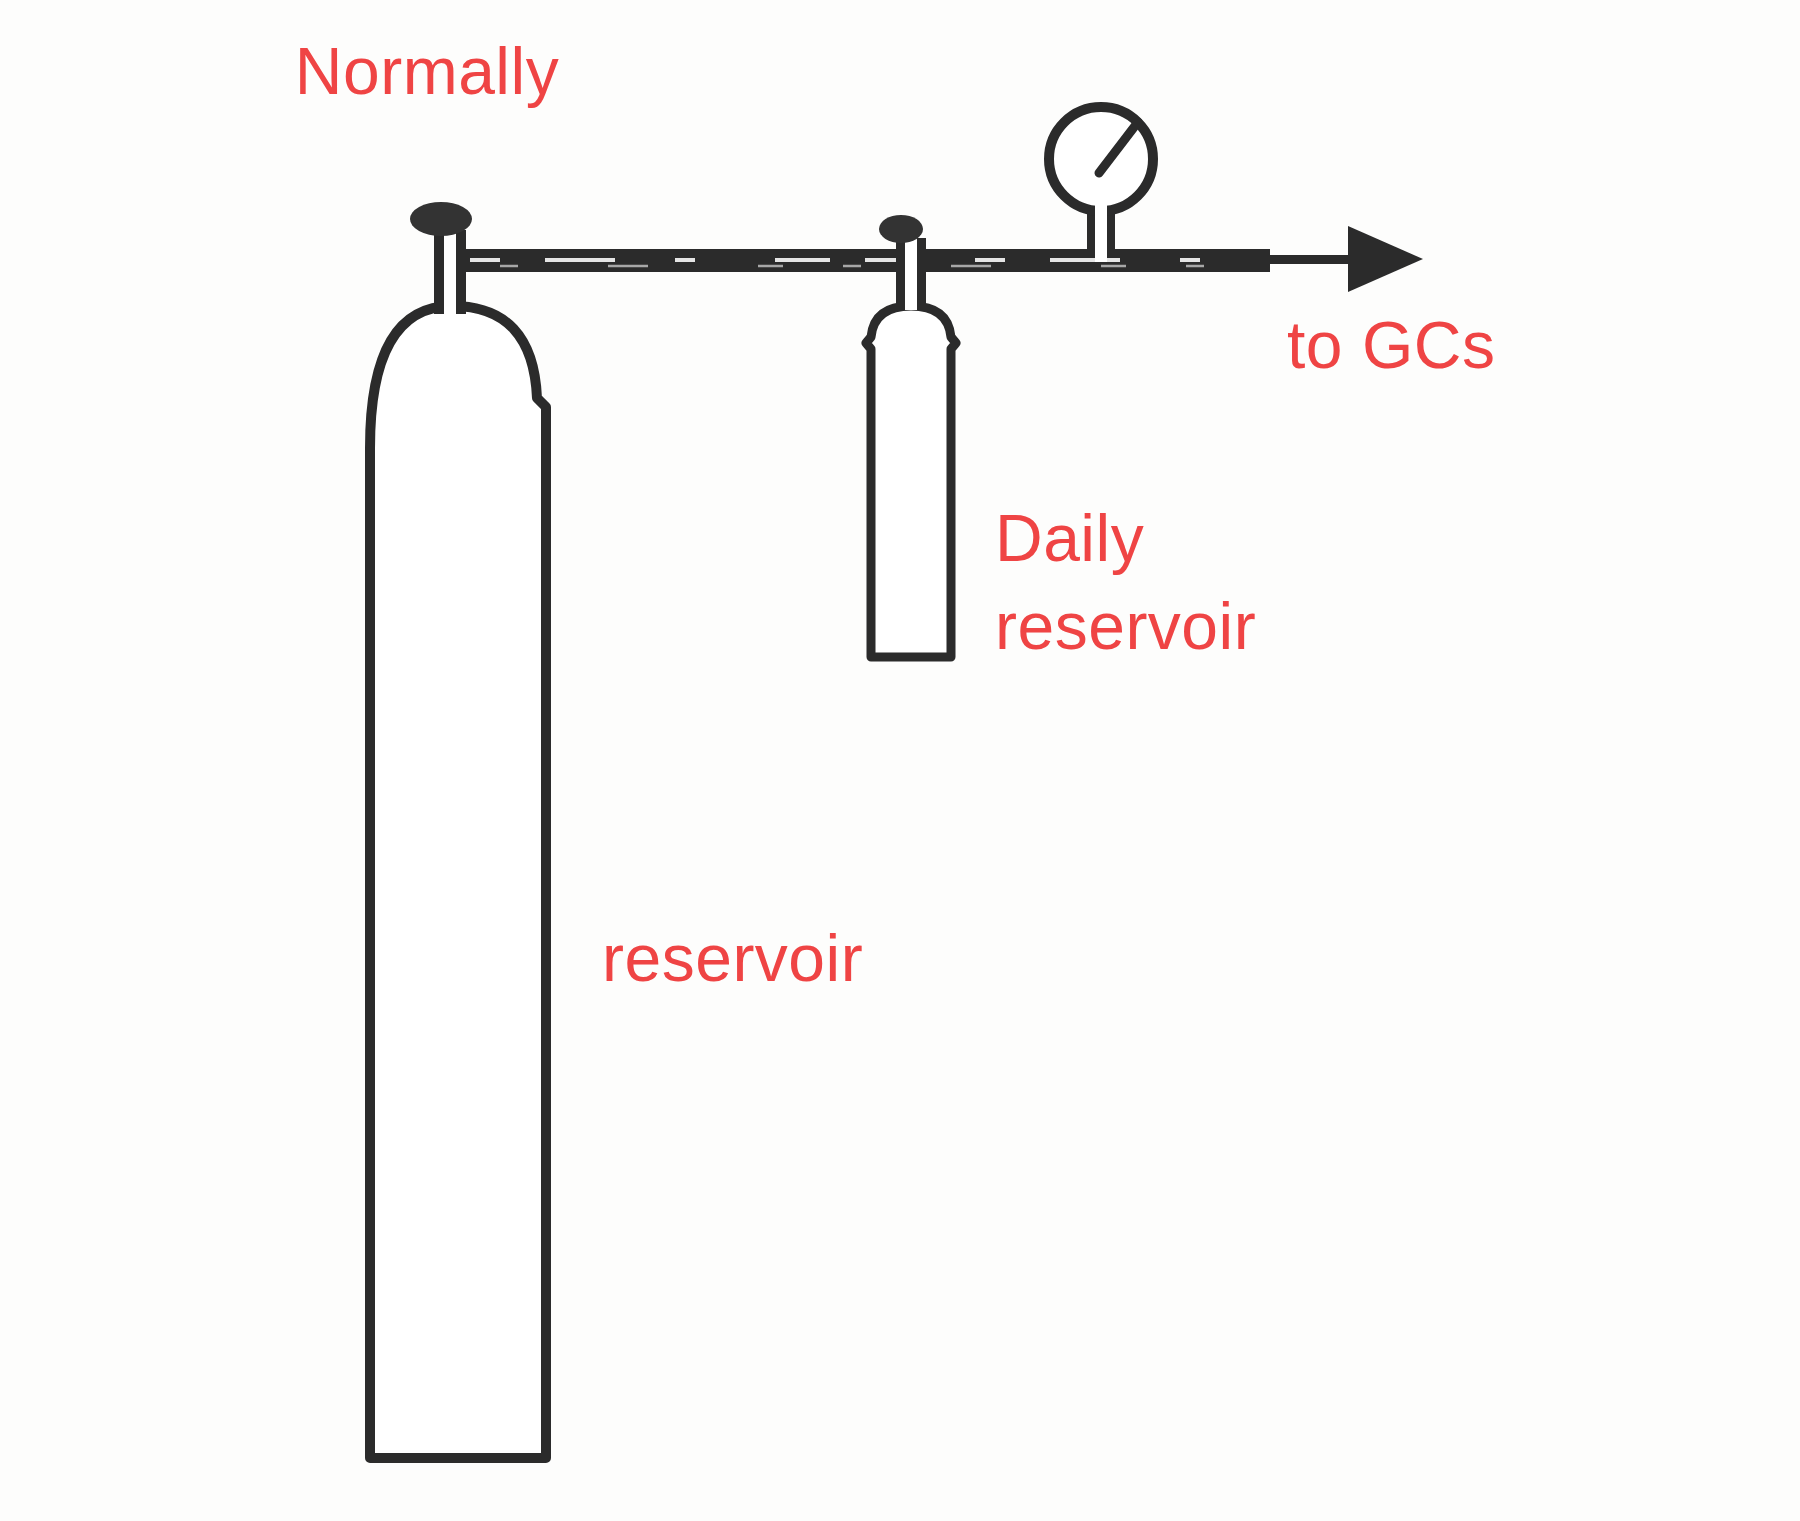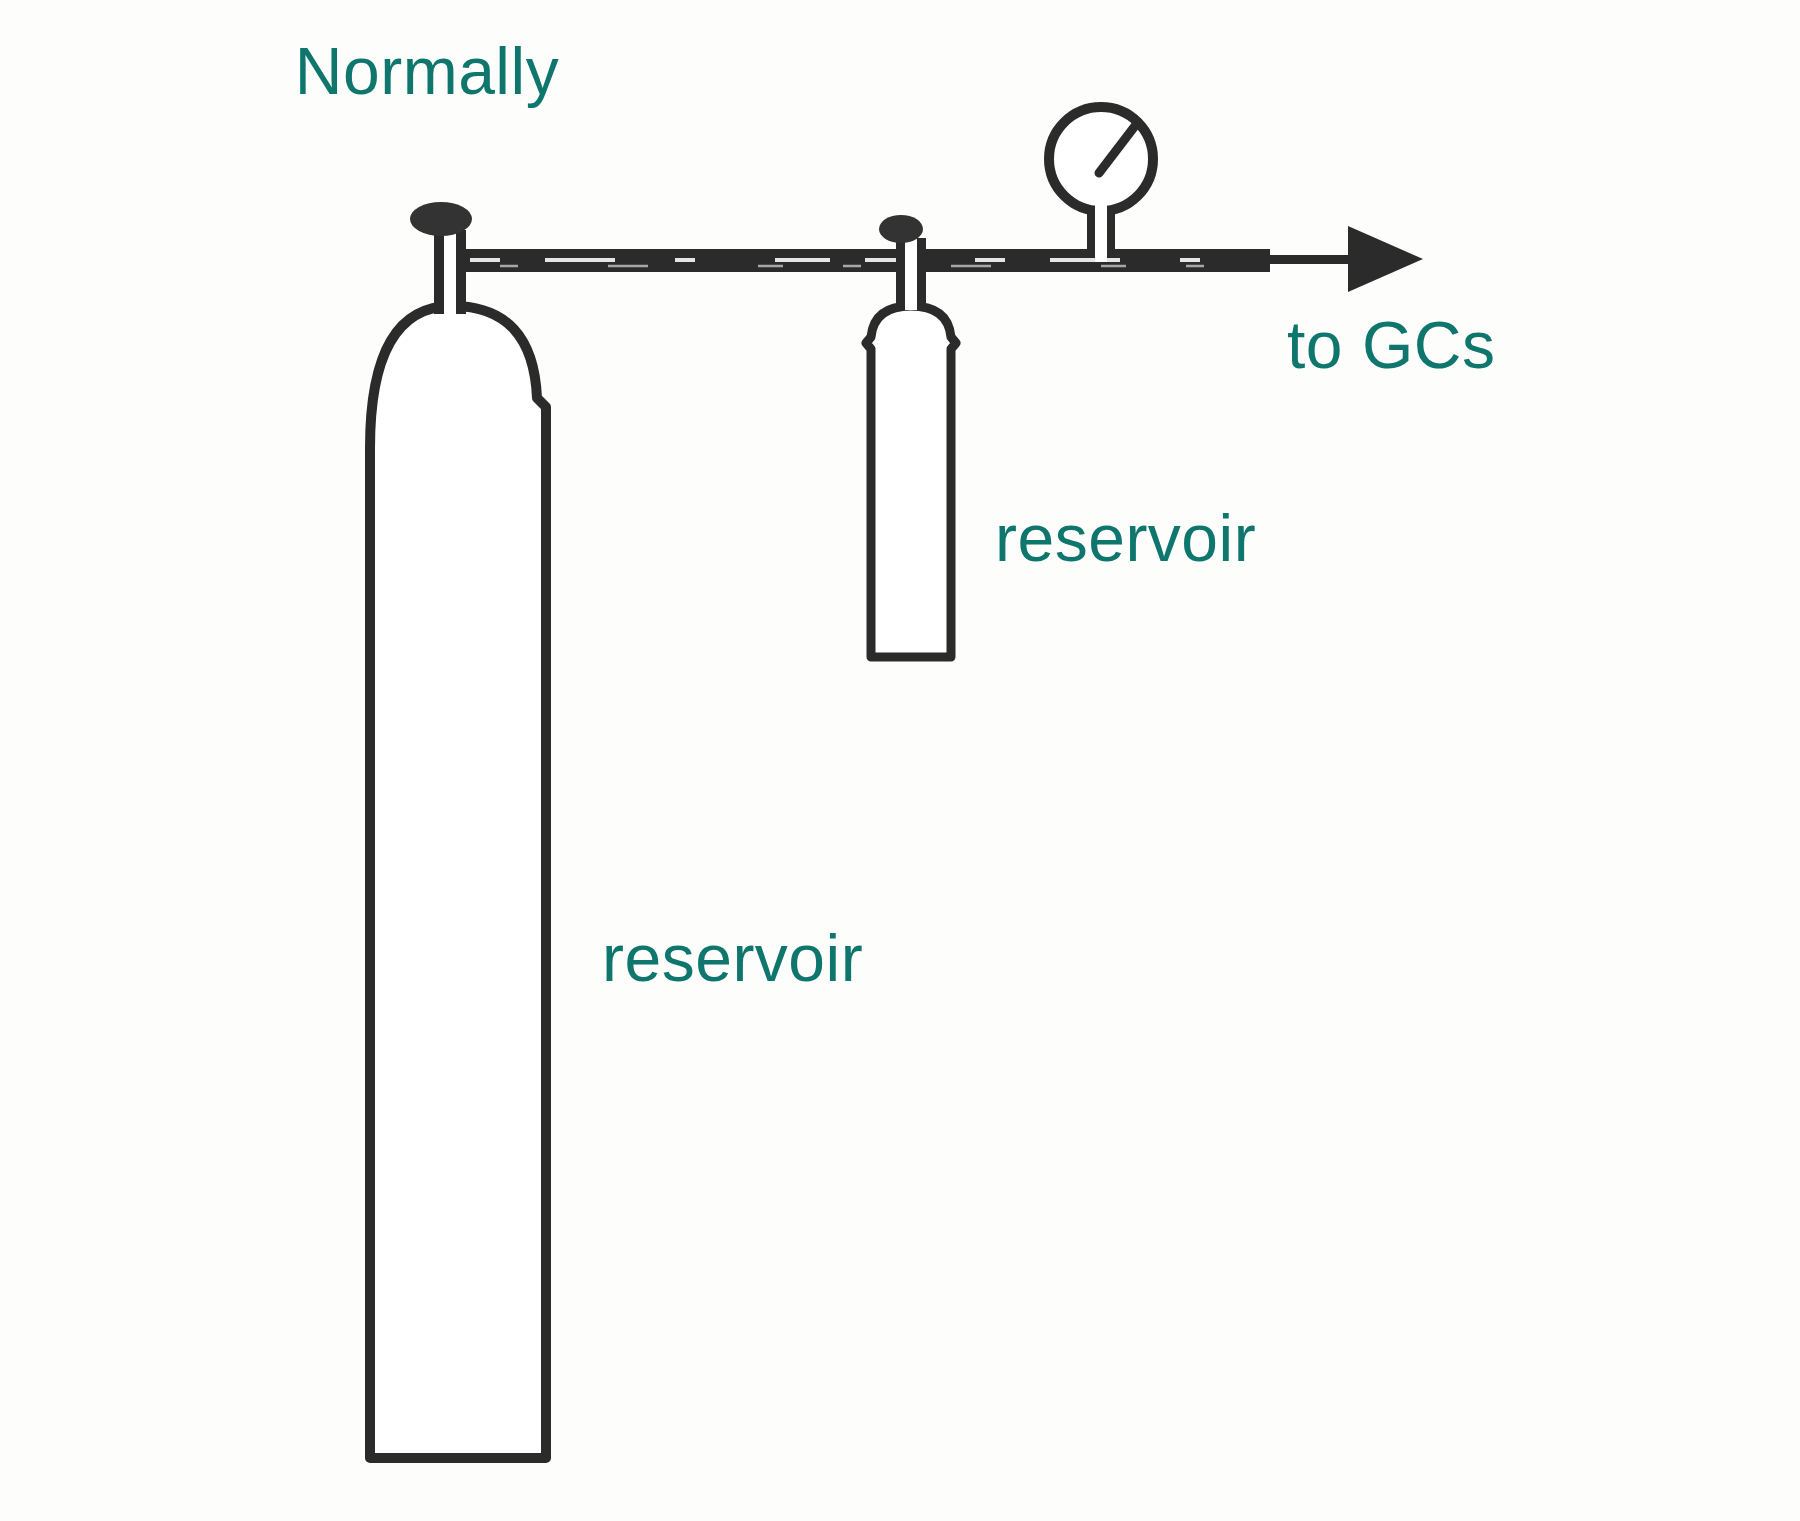--- a/index.html
+++ b/index.html
@@ -10,21 +10,21 @@
     background: #fdfdfc;
     overflow: hidden;
     font-family: "Liberation Sans", "DejaVu Sans", sans-serif;
   }
   .canvas svg { position: absolute; left: 0; top: 0; }
   .label {
     position: absolute;
     font-size: 66px;
     line-height: 88px;
     letter-spacing: 0.5px;
-    color: #0f766e;
+    color: #ef4444;
     white-space: nowrap;
   }
   .label.center { text-align: center; }
 </style>
 </head>
 <body>
 
 <div class="canvas">
 
   <svg width="1800" height="1521" viewBox="0 0 1800 1521">
@@ -62,20 +62,21 @@
       <rect x="905" y="240" width="12" height="70" fill="#ffffff"></rect>
       <ellipse cx="901" cy="229" rx="22" ry="14" fill="#333333"></ellipse>
     </g>
   </svg>
 
   <div class="label center" style="left:250px; top:27px; width:354px;">
     <div>Normally</div>
   </div>
 
   <div class="label" style="left:995px; top:494px;">
+    <div>Daily</div>
     <div>reservoir</div>
   </div>
 
   <div class="label" style="left:602px; top:914px;">
     <div>reservoir</div>
   </div>
 
   <div class="label" style="left:1287px; top:301px;">to GCs</div>
 
 </div>

